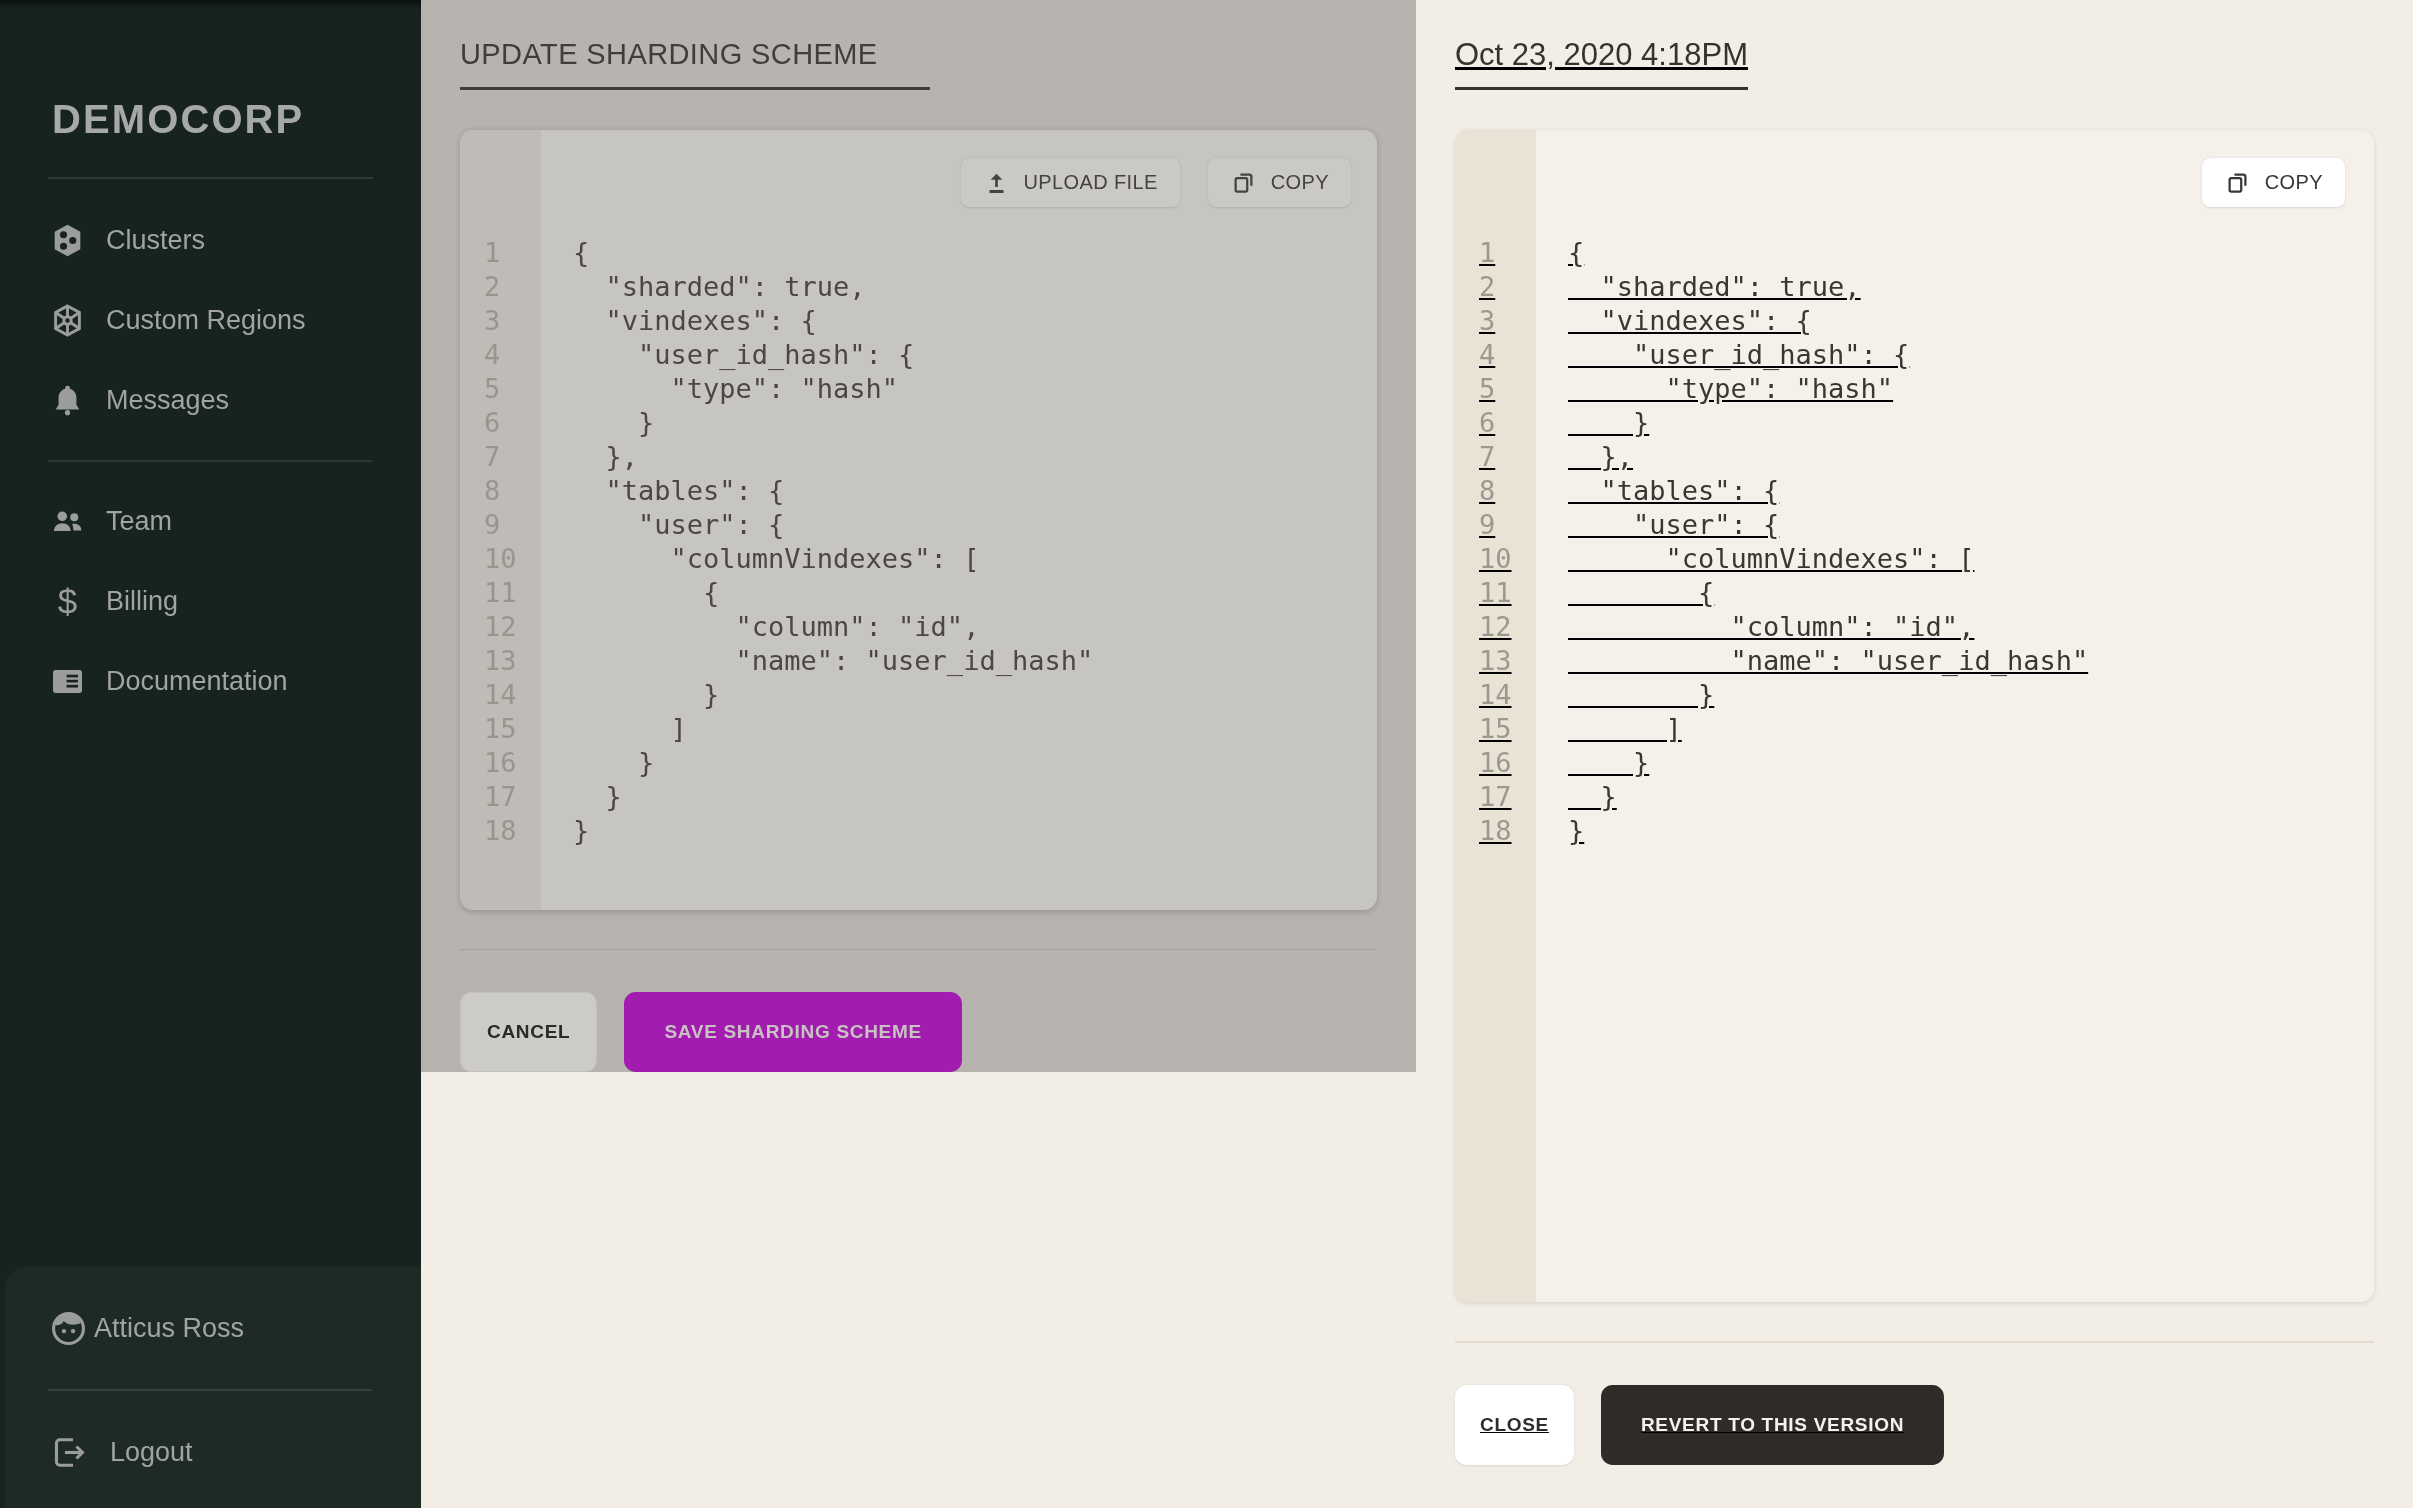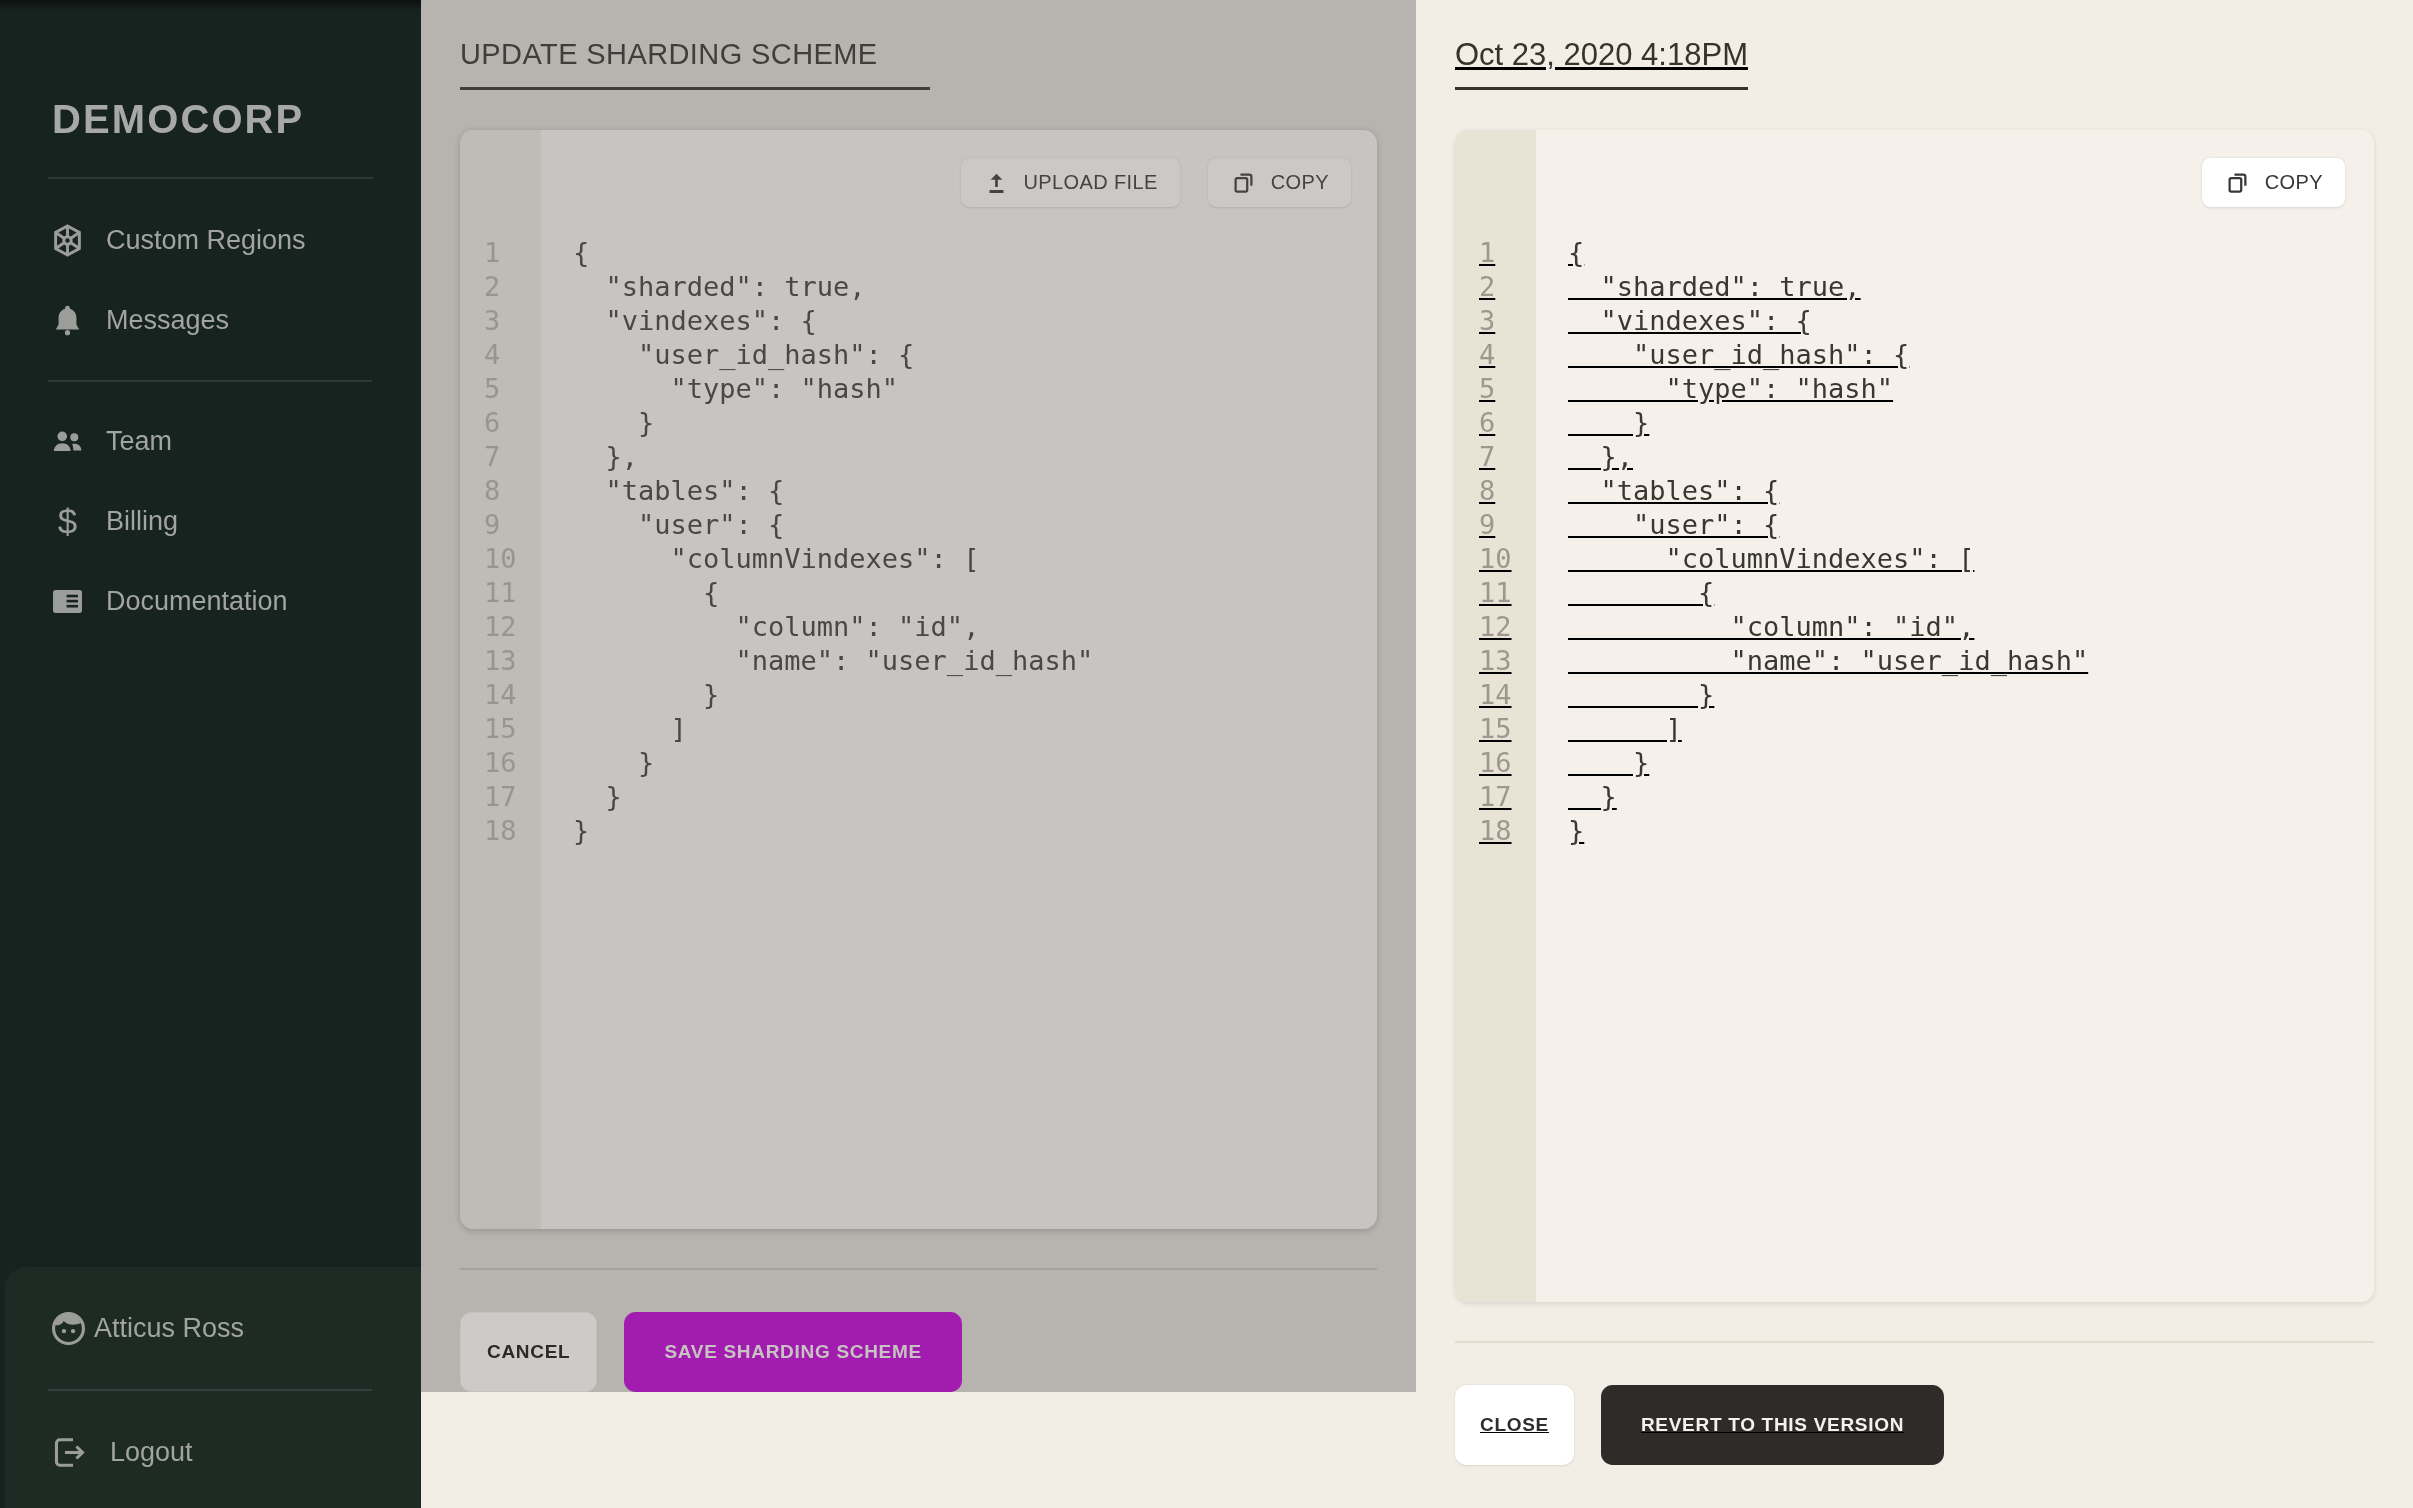--- a/index.html
+++ b/index.html
@@ -72,21 +72,21 @@
   .footer-divider{height:1.7px;margin-top:39px;}
   .footer{display:flex;gap:27px;margin-top:42px;}
   .btn{
     height:80px;border:none;border-radius:11.7px;font-family:inherit;
     font-weight:bold;font-size:19px;letter-spacing:0.7px;cursor:pointer;
     display:flex;align-items:center;justify-content:center;
   }
 
   
   .panel-mid{
-    position:absolute;left:421px;top:0;width:996px;height:1392px;background:#b7b4b0;
+    position:absolute;left:421px;top:0;width:996px;height:1072px;background:#b7b4b0;
   }
   .panel-mid .panel-inner{padding:35px 40px 0 39px;}
   .panel-mid .panel-title{font-size:29px;line-height:39px;color:#403e3b;letter-spacing:0.4px;padding-right:52px;}
   .panel-mid .code-card{background:#c7c5c2;box-shadow:0 1.7px 5.9px rgba(0,0,0,.18);}
   .panel-mid .gutter{background:#bfbcb8;color:#98958f;}
   .panel-mid .codepre{color:#4a4744;}
   .panel-mid .card-actions{right:26px;}
   .panel-mid .action-btn{background:#cbc9c6;color:#454341;}
   .panel-mid .footer-divider{background:rgba(0,0,0,.10);}
   .btn-cancel{background:#cdcbc8;color:#2b2a28;padding:0 27px;box-shadow:inset 0 0 0 0.8px rgba(0,0,0,.06);}
@@ -110,20 +110,31 @@
 </head>
 <body>
 
 <div class="app">
 
   <aside class="sidebar">
     <div class="brand">DEMOCORP</div>
     <div class="brand-divider"></div>
 
     <nav class="nav">
+      <div class="nav-item">
+        <span class="ic">
+          <svg viewBox="0 0 24 24" width="37" height="37">
+              <path d="M12 1.8 L20.3 6.3 V17.7 L12 22.2 L3.7 17.7 V6.3 Z" fill="currentColor"></path>
+              <circle cx="9.4" cy="8.3" r="2.3" fill="#17231e"></circle>
+              <circle cx="15.4" cy="12" r="2.3" fill="#17231e"></circle>
+              <circle cx="9.4" cy="15.7" r="2.3" fill="#17231e"></circle>
+            </svg>
+        </span>
+        <span>Clusters</span>
+      </div>
       <div class="nav-item">
         <span class="ic">
           <svg viewBox="0 0 24 24" width="37" height="37" fill="none" stroke="currentColor" stroke-width="1.9">
               <path d="M12 2.6 L19.7 6.8 V17.2 L12 21.4 L4.3 17.2 V6.8 Z"></path>
               <path d="M12 2.6 V21.4 M4.3 6.8 L19.7 17.2 M19.7 6.8 L4.3 17.2"></path>
               <circle cx="12" cy="12" r="2.4" fill="#17231e" stroke="currentColor"></circle>
             </svg>
         </span>
         <span>Custom Regions</span>
       </div>

